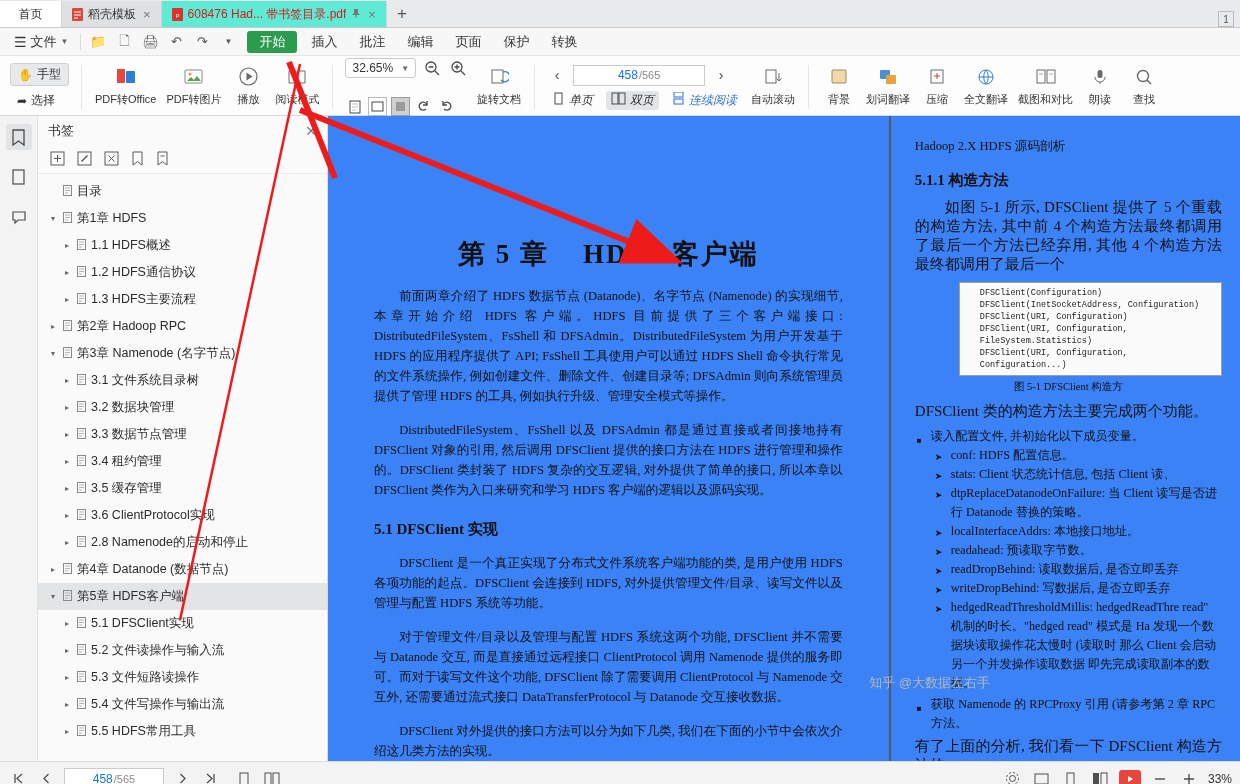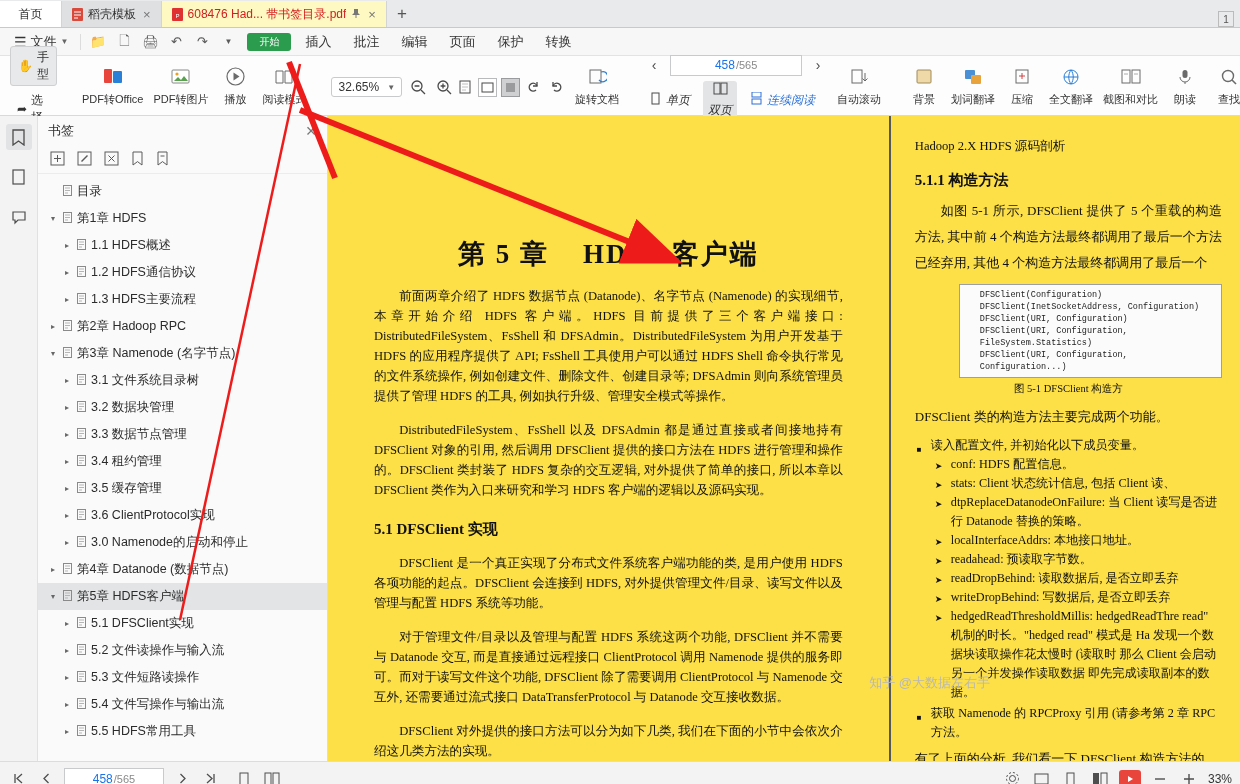--- a/index.html
+++ b/index.html
@@ -23,21 +23,21 @@
   .tab {
     display: flex; align-items: center; gap: 5px;
     height: 26px; padding: 0 10px;
     font-size: 12px; color: #333;
     border-right: 1px solid #d3d4d6;
     background: #dfe0e2;
     max-width: 240px;
     white-space: nowrap; overflow: hidden;
   }
   .tab.home { background: #fff; font-weight: normal; width: 62px; justify-content: center; }
-  .tab.active { background: #fef9c3; }
+  .tab.active { background: #5eead4; }
   .tab .dot { width: 11px; height: 13px; flex: 0 0 auto; }
   .tab .ttl { overflow: hidden; text-overflow: ellipsis; }
   .tab .pin { font-size: 11px; color: #888; }
   .tab .x { font-size: 13px; color: #777; margin-left: 2px; }
   .tab.red .ttl { color: #d02020; }
   .newtab {
     width: 30px; height: 26px; display: flex; align-items: center; justify-content: center;
     font-size: 17px; color: #555;
   }
   .tabbar-right { margin-left: auto; display: flex; align-items: center; padding-right: 6px; gap: 8px; }
@@ -50,21 +50,21 @@
     border-bottom: 1px solid #e2e3e5;
     font-size: 13px; color: #333; padding-left: 8px;
   }
   .menurow .grp { display: flex; align-items: center; gap: 4px; }
   .file-btn { display:flex; align-items:center; gap:4px; padding: 2px 6px; }
   .hamb { font-size: 14px; }
   .mico { width: 22px; height: 20px; display:flex;align-items:center;justify-content:center; color:#5a5a5a; font-size: 13px; }
   .menu-sep { width: 1px; height: 16px; background: #dcdcdc; margin: 0 6px; }
   .menu-start {
     background: #2b9c4d; color: #fff; border-radius: 3px;
-    padding: 2px 12px; font-size: 10px; margin: 0 8px;
+    padding: 2px 12px; font-size: 13px; margin: 0 8px;
   }
   .menu-items { display: flex; gap: 22px; font-size: 13px; color: #333; margin-left: 6px; }
   .menu-items span { padding: 2px 0; }
 
   
   .toolbar {
     display: flex; align-items: stretch;
     height: 60px; background: #fdfdfd;
     border-bottom: 1px solid #d8d9db;
     padding: 3px 6px 0 6px;
@@ -79,21 +79,21 @@
   .tb-btn .ic { font-size: 17px; line-height: 18px; color: #4a4a4a; }
   .tb-btn .lb { font-size: 11px; white-space: nowrap; }
   .tb-stack { display: flex; flex-direction: column; justify-content: center; height: 100%; gap: 4px; padding: 0 4px; }
   .hand-btn {
     display: flex; align-items: center; gap: 4px;
     background: #e8e9eb; border: 1px solid #cfd0d2; border-radius: 3px;
     padding: 2px 7px; font-size: 12px;
   }
   .sel-btn { display:flex; align-items:center; gap:4px; padding: 2px 7px; font-size: 12px; }
 
-  .zoom-wrap { display: flex; justify-content: center; gap: 1px; padding: 0 4px; }
+  .zoom-wrap { display: flex; flex-direction: column; justify-content: center; gap: 19px; padding: 0 4px; }
   .zoom-top { display: flex; align-items: center; gap: 6px; }
   .zoom-sel {
     display: flex; align-items: center; gap: 8px;
     border: 1px solid #c9cacc; border-radius: 3px; background: #fff;
     padding: 2px 6px; font-size: 12px; min-width: 66px; justify-content: space-between;
   }
   .icon-sq { width: 20px; height: 20px; display: flex; align-items: center; justify-content: center; color: #4a4a4a; font-size: 14px; }
   .zoom-bot { display: flex; align-items: center; gap: 4px; }
   .mini { width: 19px; height: 19px; border: 1px solid transparent; display:flex;align-items:center;justify-content:center; font-size:11px; color:#4a4a4a;}
   .mini.box { border: 1px solid #b9babc; background: #fff; }
@@ -102,21 +102,21 @@
   .page-nav { display: flex; flex-direction: column; justify-content: center; gap: 5px; padding: 0 4px; }
   .page-top { display: flex; align-items: center; gap: 6px; }
   .page-box {
     width: 132px; height: 21px; border: 1px solid #c9cacc; background: #fff;
     display: flex; align-items: center; justify-content: center; gap: 1px; font-size: 12px;
   }
   .page-box .cur { color: #1a73e8; }
   .page-box .tot { color: #8a8a8a; font-size: 11px; }
   .page-bot { display: flex; align-items: center; gap: 8px; font-size: 12px; }
   .seg { display: flex; align-items: center; gap: 4px; padding: 1px 5px; border-radius: 3px; font-style: italic; }
-  .seg.active { background: #e3e4e6; flex-direction: column; }
+  .seg.active { background: #e3e4e6; }
   .seg-blue { color: #2a6fd6; }
 
   
   .main { display: flex; height: 645px; background: #54595f; }
 
   
   .rail {
     width: 38px; background: #f3f3f4; border-right: 1px solid #e0e1e3;
     display: flex; flex-direction: column; align-items: center; padding-top: 8px; gap: 14px;
   }
@@ -133,32 +133,32 @@
   .bmk-item .car { width: 14px; text-align: center; font-size: 8px; color: #666; }
   .bmk-item .bic { width: 14px; text-align: center; font-size: 11px; color: #7a7a7a; }
   .bmk-item .lbl { margin-left: 3px; }
   .bmk-item.sel { background: #e3e4e6; }
   .lvl0 { padding-left: 8px; }
   .lvl1 { padding-left: 22px; }
 
   
   .docarea { flex: 1; display: flex; justify-content: center; gap: 2px; overflow: hidden; background: #54595f; }
   .page {
-    background: #fde047; width: 562px; height: 645px; padding: 22px 46px 0 46px;
+    background: #3b82f6; width: 562px; height: 645px; padding: 22px 46px 0 46px;
     font-family: "Liberation Serif", serif; color: #111; overflow: hidden;
   }
   .page.right { width: 350px; padding: 22px 18px 0 24px; }
   .chap-title { text-align: center; font-size: 27px; font-weight: bold; letter-spacing: 2px; margin-top: 98px; }
   .chap-title .num { margin-right: 34px; }
   .para { font-size: 12.6px; line-height: 20px; text-align: justify; margin-top: 14px; text-indent: 2em; }
   .h2 { font-size: 15px; font-weight: bold; margin-top: 20px; }
 
   .rp-head { font-size: 12.6px; margin-bottom: 16px; }
   .rp-h3 { font-size: 15px; font-weight: bold; margin: 6px 0 8px; }
-  .rp-para { font-size: 13px; line-height: 26px; text-align: justify; text-indent: 2em; font-family: Liberation Serif, serif; }
+  .rp-para { font-size: 15px; line-height: 19px; text-align: justify; text-indent: 2em; font-family: Liberation Serif, serif; }
   .codebox { border: 1px solid #9aa0a6; background: #fbfbfb; margin: 8px 0 4px 44px; padding: 4px 20px; font-family: "Liberation Mono", monospace; font-size: 8.5px; line-height: 12px; color: #222; }
   .figcap { text-align: center; font-size: 10.5px; margin: 2px 0 8px; }
   .rp-bul { font-size: 12.2px; line-height: 19px; margin-left: 16px; position: relative; }
   .rp-bul:before { content: "\25A0"; position: absolute; left: -14px; top: 4px; font-size: 8px; }
   .rp-sub { font-size: 12.2px; line-height: 19px; margin-left: 36px; position: relative; }
   .rp-sub:before { content: "\27A4"; position: absolute; left: -16px; top: 2px; font-size: 9px; }
   .rp-code { font-family: "Liberation Mono", monospace; font-size: 10.5px; line-height: 16px; color: #111; margin-left: 4px; }
 
   
   .status {
@@ -646,21 +646,21 @@
                 <path d="M2 3h5M2 5.5h5M2 8h3" stroke="#b5b5b5"></path>
               </svg></span>
             <span class="lbl">3.6 ClientProtocol实现</span>
           </div>
           <div class="bmk-item lvl1">
             <span class="car">▸</span>
             <span class="bic"><svg width="9" height="11" viewBox="0 0 9 11">
                 <rect x="0.5" y="0.5" width="8" height="10" fill="none" stroke="#8a8a8a"></rect>
                 <path d="M2 3h5M2 5.5h5M2 8h3" stroke="#b5b5b5"></path>
               </svg></span>
-            <span class="lbl">3.0 Namenode的启动和停止</span>
+            <span class="lbl">2.8 Namenode的启动和停止</span>
           </div>
           <div class="bmk-item lvl0">
             <span class="car">▸</span>
             <span class="bic"><svg width="9" height="11" viewBox="0 0 9 11">
                 <rect x="0.5" y="0.5" width="8" height="10" fill="none" stroke="#8a8a8a"></rect>
                 <path d="M2 3h5M2 5.5h5M2 8h3" stroke="#b5b5b5"></path>
               </svg></span>
             <span class="lbl">第4章 Datanode (数据节点)</span>
           </div>
           <div class="bmk-item lvl0 sel">

